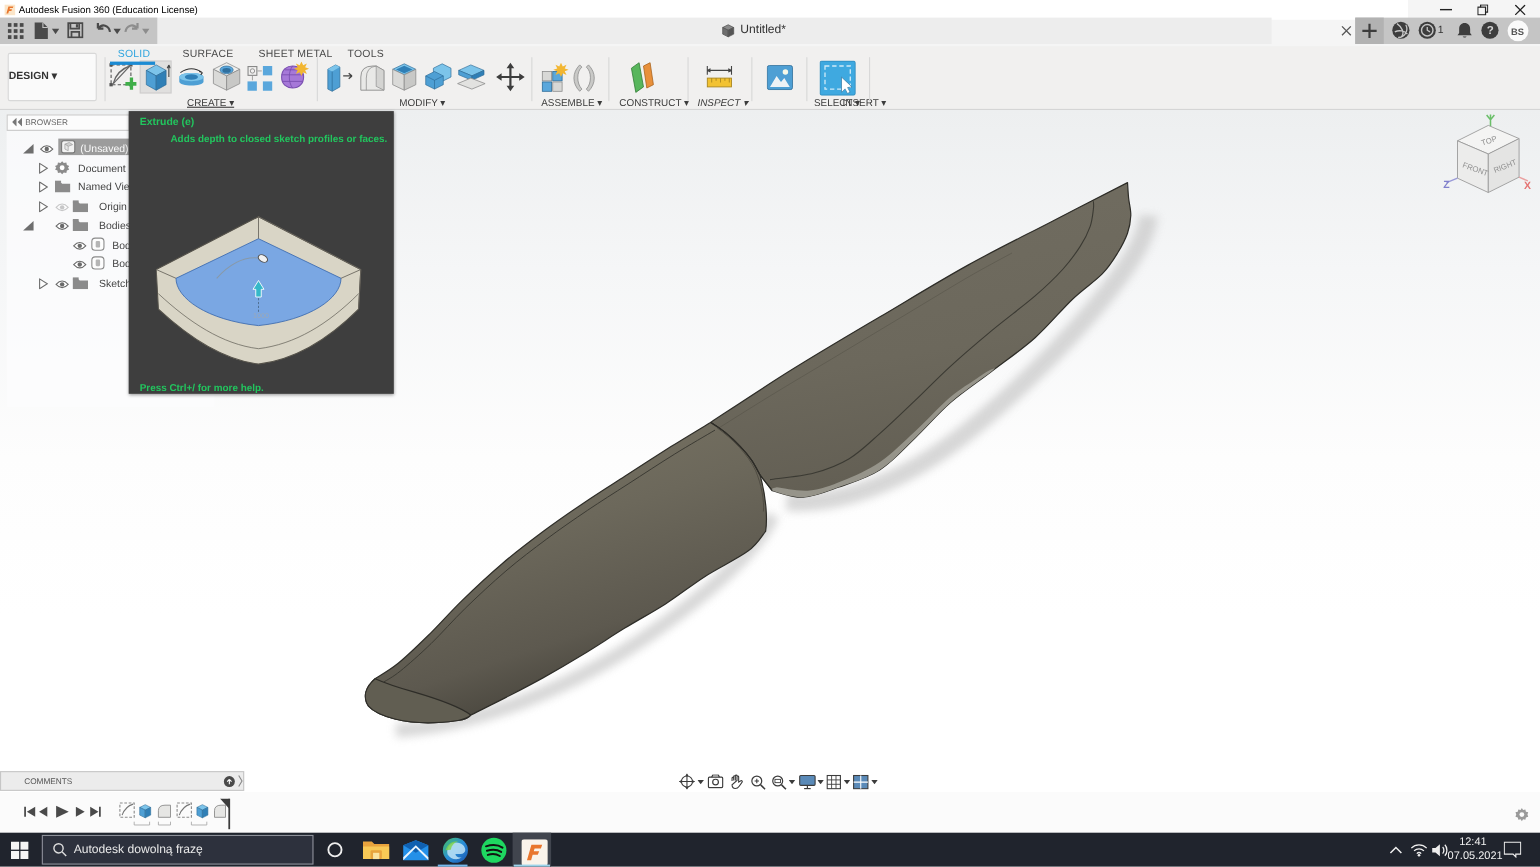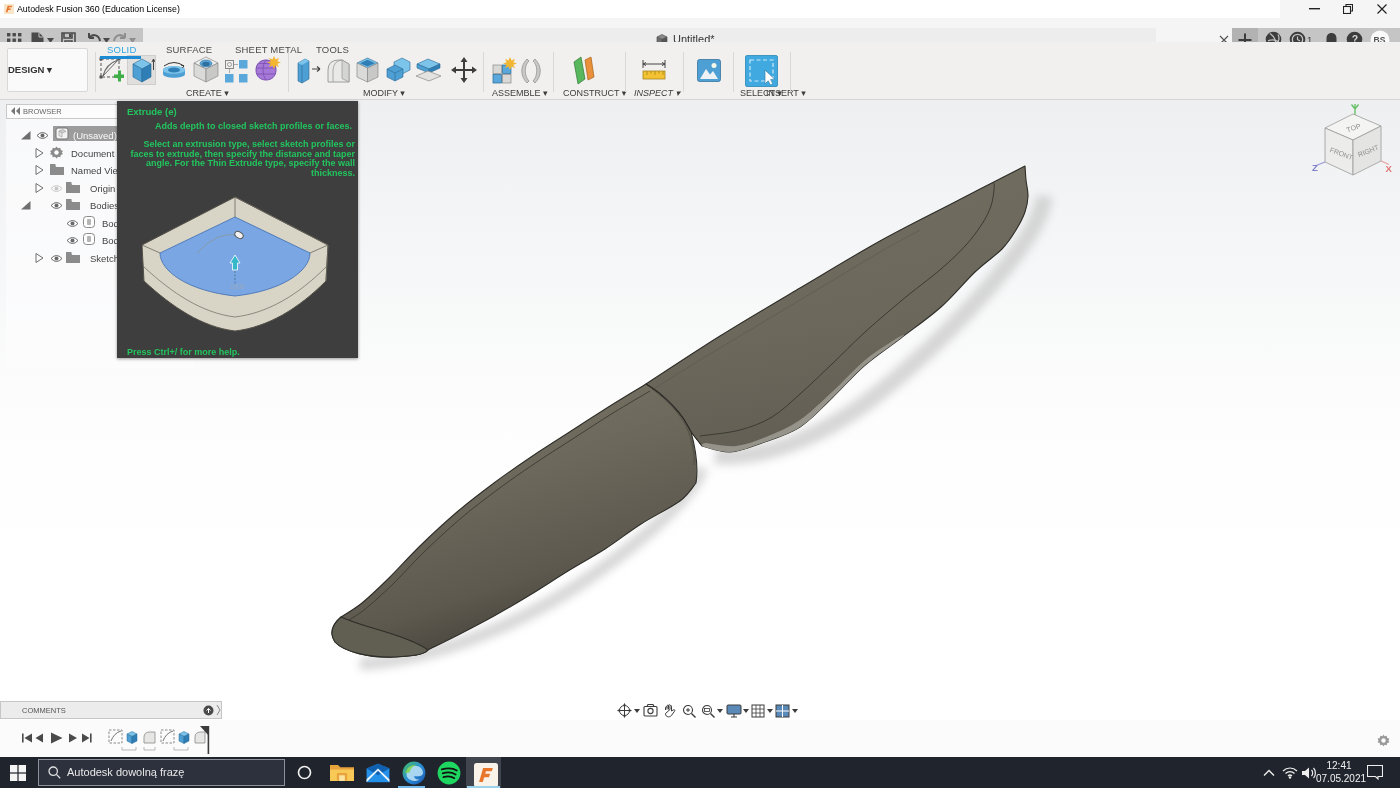--- a/index.html
+++ b/index.html
@@ -6,21 +6,21 @@
 html,body { width:1400px; height:788px; overflow:hidden; font-family:"Liberation Sans", sans-serif; }
 #app { position:relative; width:1400px; height:788px; background:#f5f5f5; }
 .abs { position:absolute; }
 
 
 #titlebar { position:absolute; left:0; top:0; width:1280px; height:18px; background:#ffffff; }
 #titlebar .flogo { position:absolute; left:4px; top:3px; width:11px; height:11px; background:#fff; }
 #titlebar .ttext { position:absolute; left:17px; top:4px; font-size:8.8px; color:#000; }
 
 
-#qat { position:absolute; left:0; top:28px; width:1156px; height:24px; background:#ededed; }
+#qat { position:absolute; left:0; top:16px; width:1156px; height:24px; background:#ededed; }
 #qat .grayL { position:absolute; left:0; top:0; width:143px; height:24px; background:#c5c5c5; }
 #qat .grayR { position:absolute; left:1232px; top:0; width:168px; height:24px; background:#c5c5c5; }
 #qat .plusbox { position:absolute; left:1232px; top:0; width:26px; height:24px; background:#b2b2b2; }
 
 
 #ribbon { position:absolute; left:0; top:42px; width:1400px; height:58px; background:#f1f0ef; border-bottom:1px solid #d5d5d5; }
 .rtab { position:absolute; top:2px; height:13px; font-size:9.5px; font-weight:normal; color:#4a4a4a; letter-spacing:0.2px; }
 .rtab.sel { color:#2fa5df; }
 .tabline { position:absolute; left:100px; top:13.5px; width:41px; height:3px; background:#1c8bd3; z-index:3; }
 #designbtn { position:absolute; left:7px; top:6px; width:81px; height:44px; background:#fafafa; border:1px solid #d8d8d8; border-radius:2px; font-size:9.5px; font-weight:bold; color:#333; text-align:left; line-height:42px; }
@@ -161,21 +161,21 @@
 </div>
 
 <div id="ribbon">
   <div class="rtab sel" style="left:107px;">SOLID</div>
   <div class="rtab" style="left:166px;">SURFACE</div>
   <div class="rtab" style="left:235px;">SHEET METAL</div>
   <div class="rtab" style="left:316px;">TOOLS</div>
   <div class="tabline"></div>
   <div id="designbtn">DESIGN ▾</div>
   <div class="presel"></div>
-  <div class="glabel" style="left:186px;">CREATE ▾</div>
+  <div class="glabel" style="left:170px;text-decoration:underline;">CREATE ▾</div>
   <div class="glabel" style="left:363px;">MODIFY ▾</div>
   <div class="glabel" style="left:492px;">ASSEMBLE ▾</div>
   <div class="glabel" style="left:563px;">CONSTRUCT ▾</div>
   <div class="glabel" style="left:634px;font-style:italic;">INSPECT ▾</div>
   <div class="glabel" style="left:732px;margin-left:34px;">INSERT ▾</div>
   <div class="glabel" style="left:740px;">SELECT ▾</div>
   <div class="gsep" style="left:95px;"></div>
   <div class="gsep" style="left:288px;"></div>
   <div class="gsep" style="left:483px;"></div>
   <div class="gsep" style="left:553px;"></div>
@@ -439,21 +439,20 @@
             <path d="M0,1.5 L5,1.5 L6.5,3 L14,3 L14,11 L0,11 Z" fill="#8b8b8b"></path>
             <rect x="0" y="0" width="5.5" height="2" fill="#8b8b8b"></rect>
           </svg>
       <div class="lbl" style="left:84px;">Sketches</div>
     </div>
   </div>
 
   <div id="tooltip">
     <div class="tt-title">Extrude (e)</div>
     <div class="tt-b1">Adds depth to closed sketch profiles or faces.</div>
-    <div class="tt-b2">Select an extrusion type, select sketch profiles or faces to extrude, then specify the distance and taper angle. For the Thin Extrude type, specify the wall thickness.</div>
     <svg style="position:absolute;left:25px;top:92px;" width="188" height="144" viewBox="0 0 188 144">
       <path d="M93,4 L186,52 L184,88 C 156,116 126,134 93,138 C 60,134 30,114 2,88 L0,52 Z" fill="#d9d5c6" stroke="#55524a" stroke-width="1"></path>
       <path d="M93,4 L186,52 L184,88" fill="none" stroke="#6a675e" stroke-width="0.8"></path>
       <path d="M93,24 L168,60 C 168,78 140,98 93,103 C 46,98 18,78 18,60 Z" fill="#7aa7e3" stroke="#3e6cb0" stroke-width="0.8"></path>
       <path d="M93,4 L93,24 M0,52 L18,60 M186,52 L168,60" stroke="#6a675e" stroke-width="0.8"></path>
       <path d="M2,88 C 30,114 60,134 93,138 C 126,134 156,116 184,88" fill="none" stroke="#6a675e" stroke-width="0.7" transform="translate(0,-14)"></path>
       <path d="M55,60 Q 75,38 96,42" fill="none" stroke="#8899a8" stroke-width="1"></path>
       <ellipse cx="97" cy="42" rx="4.5" ry="3" fill="#f2f2f2" stroke="#555" transform="rotate(30 97 42)"></ellipse>
       <path d="M93,78 L93,92" stroke="#4a6a8a" stroke-width="0.8" stroke-dasharray="2,1.5"></path>
       <path d="M93,62 L98,70 L95.5,70 L95.5,77 L90.5,77 L90.5,70 L88,70 Z" fill="#35b8c8" stroke="#fff" stroke-width="0.8"></path>

